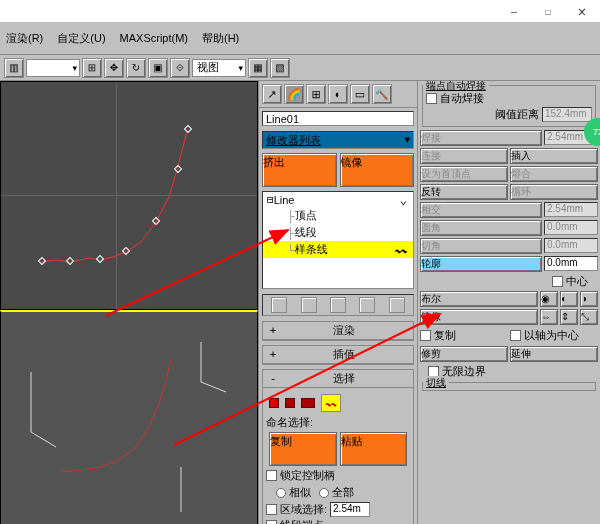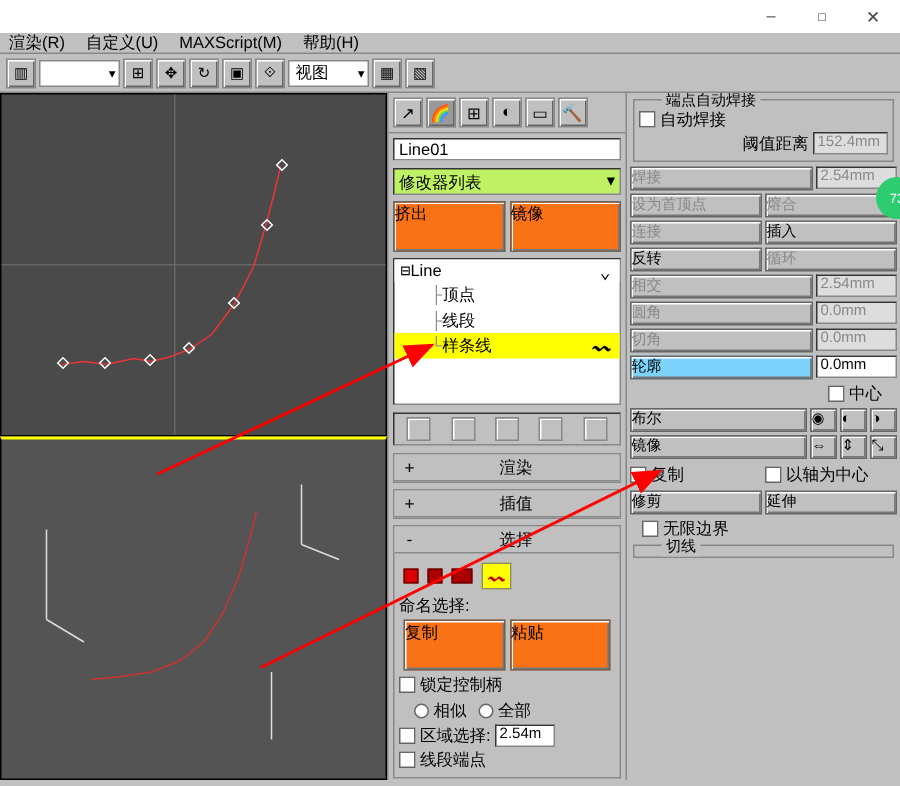--- a/index.html
+++ b/index.html
@@ -2,21 +2,21 @@
 <html><head>
 <meta charset="utf-8">
 <style>
   * { box-sizing: border-box; font-family: "Microsoft YaHei", sans-serif; font-size: 11px; }
   body { margin: 0; width: 600px; height: 524px; background: #c0c0c0; overflow: hidden; position: relative; }
   
   .titlebar { height: 22px; background: #fff; display: flex; justify-content: flex-end; align-items: center; padding-right: 2px; gap: 2px;}
   .winbtn { width: 32px; height: 18px; display:flex; align-items:center; justify-content:center; color:#444; font-size:10px; font-family: monospace;}
   .winbtn.close { font-size:14px; }
   
-  .menubar { height: 14px; background: #c0c0c0; display:flex; gap: 14px; padding-left: 6px; align-items:center; border-bottom:1px solid #888;}
+  .menubar { height: 33px; background: #c0c0c0; display:flex; gap: 14px; padding-left: 6px; align-items:center; border-bottom:1px solid #888;}
   .menubar span { color:#000; }
   
   .toolbar { height: 26px; background:#c0c0c0; display:flex; align-items:center; padding: 0 4px; gap:2px; border-bottom:1px solid #888; position:relative;}
   .tbtn { width:20px; height:20px; border:1px solid #888; background:#c0c0c0; display:flex; align-items:center; justify-content:center; font-size:10px; box-shadow: inset 1px 1px #fff, inset -1px -1px #666;}
   .combo { height:18px; border:1px solid #888; background:#fff; display:flex; align-items:center; padding:0 14px 0 4px; position:relative; min-width:54px;}
   .combo::after { content:"▾"; position:absolute; right:2px; font-size:9px; color:#000;}
   
   .main { display:flex; height: calc(524px - 22px - 18px - 26px); }
   
   .viewports { width: 258px; display:flex; flex-direction:column; background:#3a3a3a;}
@@ -28,21 +28,21 @@
   .grid-h { height:1px; width:100%; }
   .grid-v { width:1px; height:100%; }
   
   .spline-pt { position:absolute; width:6px; height:6px; border:1px solid #fff; transform:rotate(45deg);}
   
   .midcol { width: 160px; background:#c0c0c0; display:flex; flex-direction:column; border-left:1px solid #888; border-right:1px solid #888;}
   .icon-row { display:flex; gap:2px; padding:3px; border-bottom:1px solid #888;}
   .icon-row .ic { width:20px; height:20px; border:1px solid #888; background:#c0c0c0; box-shadow: inset 1px 1px #fff, inset -1px -1px #666; display:flex; align-items:center; justify-content:center;}
   
   .name-field { margin:3px; height:15px; background:#fff; border:1px inset #888; padding:1px 3px;}
-  .mod-combo { margin:2px 3px; height:18px; background:#bef264; border:1px inset #888; padding:1px 3px; position:relative;}
+  .mod-combo { margin:2px 3px; height:18px; background:#0369a1; border:1px inset #888; padding:1px 3px; position:relative;text-decoration:underline;}
   .mod-combo::after { content:"▾"; position:absolute; right:3px;}
   
   .btnrow { display:flex; gap:3px; margin:2px 3px;}
   .gbtn { flex:1; height:34px; border:1px solid #666; background:#f97316; box-shadow: inset 1px 1px #fff, inset -1px -1px #777; text-align:left; line-height:16px;}
   
   .tree { margin:2px 3px; background:#fff; border:1px inset #888; font-size:11px;}
   .tree-row { padding:1px 4px; display:flex; align-items:center; position:relative;}
   .tree-row.header { background:#fff;}
   .tree-row.hl { background:#ff0; }
   .tree-row .eye { position:absolute; right:6px; font-family:monospace; font-size:12px;}
@@ -56,21 +56,21 @@
   .rollout-head .pm { width:12px; text-align:center; font-family:monospace;}
   .rollout-head.sel { background:#c0c0c0;}
   .rollout-body { padding:3px;}
   
   .subobj-row { display:flex; align-items:center; gap:6px; margin:3px;}
   .sqdot { width:10px; height:10px; background:#d00; border:1px solid #600;}
   .sqyel { width:20px; height:18px; background:#ff0; display:flex; align-items:center; justify-content:center; border:1px solid #888;}
   
   .rightcol { flex:1; background:#c0c0c0; display:flex; flex-direction:column; padding:2px; overflow:hidden;}
   .group { margin:2px; border:1px solid #888; padding:4px 3px 3px; position:relative;}
-  .group-title { position:absolute; top:-7px; left:18px; background:#c0c0c0; padding:0 3px; font-size:10px;}
+  .group-title { position:absolute; top:-7px; left:0; background:#c0c0c0; padding:0 3px; font-size:10px;text-decoration:underline;}
   .chk { display:flex; align-items:center; gap:3px; margin:1px 0;}
   .chkbox { width:11px; height:11px; border:1px solid #666; background:#fff; display:inline-block;}
   .label-val { display:flex; align-items:center; gap:3px; margin:1px 0;justify-content:flex-end;}
   .spinner { width:50px; height:15px; background:#fff; border:1px inset #888; font-size:10px; padding:0 2px; position:relative;}
   .spinner.dis { background:#ddd; color:#888;}
   
   .btn2row { display:flex; gap:2px; margin:1px 0;}
   .b2 { flex:1; height:16px; border:1px solid #666; background:#c0c0c0; box-shadow: inset 1px 1px #fff, inset -1px -1px #777; line-height:14px; font-size:10px;}
   .b2.dis { color:#888;}
   .b2.hl { background:#7dd3fc;}
@@ -247,26 +247,26 @@
       <div class="label-val">
           <span>阈值距离</span>
         <span class="spinner dis">152.4mm</span>
         </div>
     </div>
     <div class="btn2row">
         <div class="b2 dis">焊接</div>
         <span class="spinner dis" style="flex:0 0 54px">2.54mm</span>
       </div>
     <div class="btn2row">
+        <div class="b2 dis">连接</div>
+        <div class="b2">插入</div>
+      </div>
+    <div class="btn2row">
         <div class="b2 dis">设为首顶点</div>
         <div class="b2 dis">熔合</div>
-      </div>
-    <div class="btn2row">
-        <div class="b2 dis">连接</div>
-        <div class="b2">插入</div>
       </div>
     <div class="btn2row">
         <div class="b2">反转</div>
         <div class="b2 dis">循环</div>
       </div>
     <div class="btn2row">
         <div class="b2 dis">相交</div>
         <span class="spinner dis" style="flex:0 0 54px">2.54mm</span>
       </div>
     <div class="btn2row">

